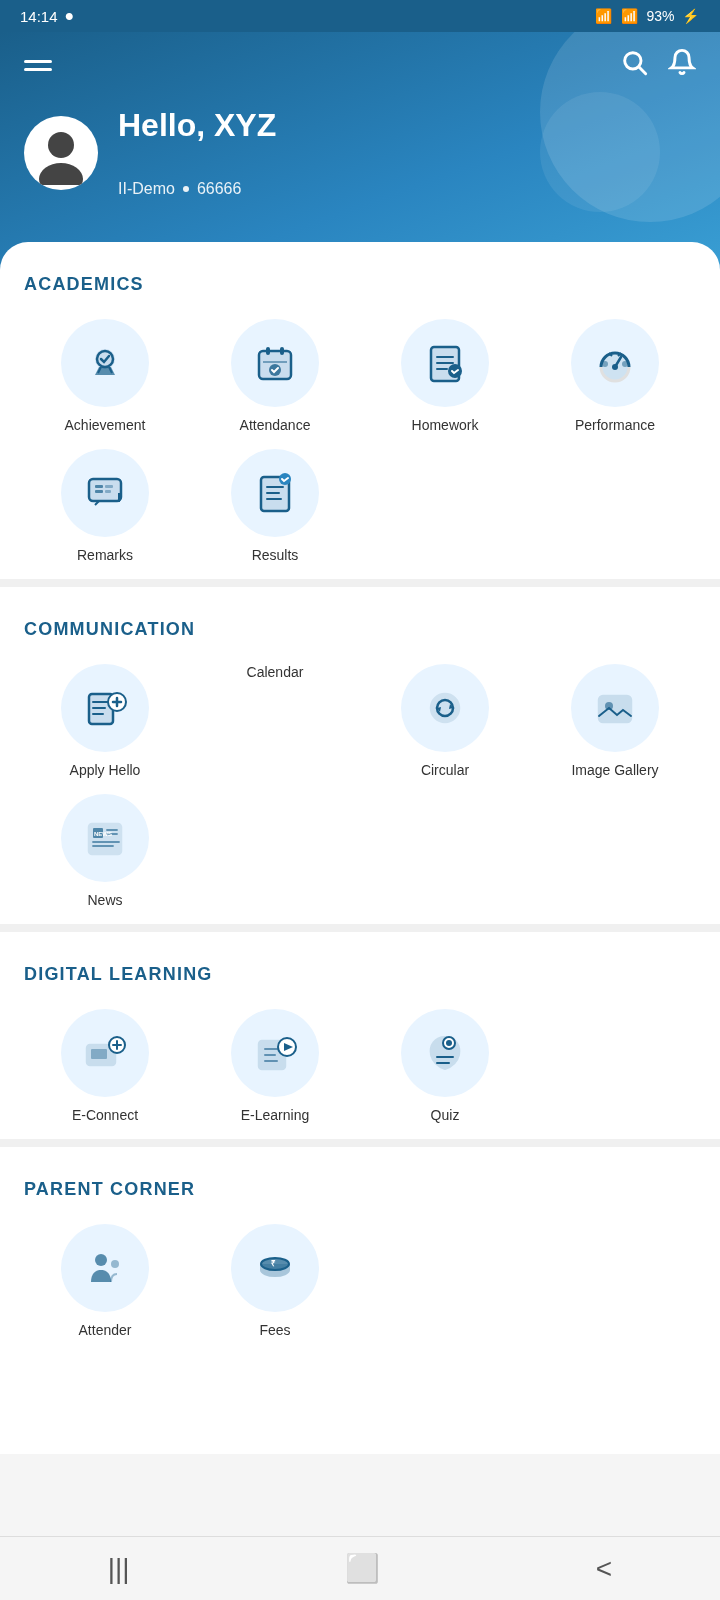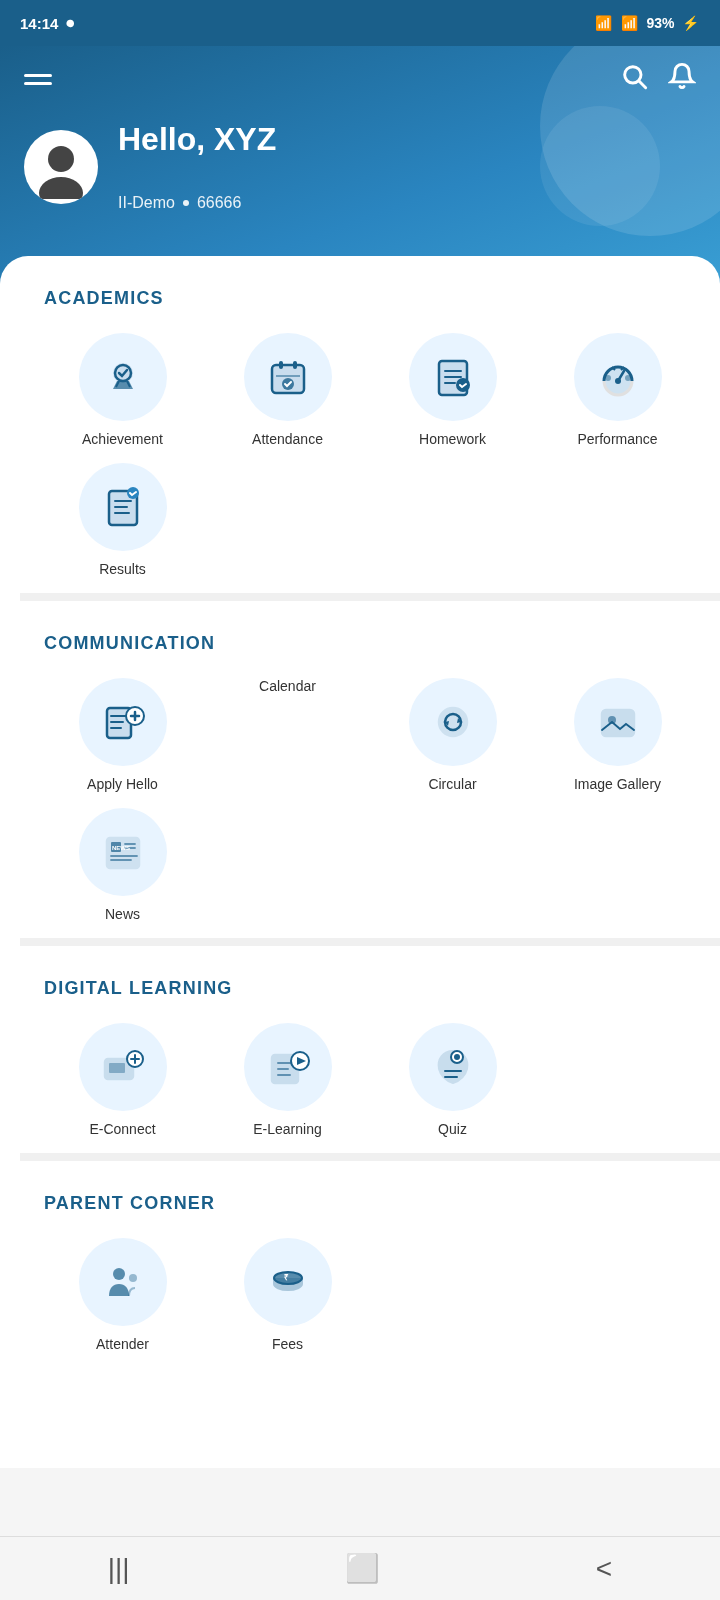--- a/index.html
+++ b/index.html
@@ -8,28 +8,28 @@
       width: 720px;
       min-height: 1600px;
       font-family: 'Segoe UI', Arial, sans-serif;
       background: #f5f5f5;
       overflow-x: hidden;
     }
 
     
     .status-bar {
       background: #1a5f8a;
-      height: 46px;
+      height: 32px;
       display: flex;
       align-items: center;
       justify-content: space-between;
       padding: 0 20px;
       color: white;
       font-size: 15px;
-      font-weight: 700;
+      font-weight: 400;
     }
     .status-left { display: flex; align-items: center; gap: 8px; }
     .status-right { display: flex; align-items: center; gap: 8px; font-size: 14px; }
 
     
     .header {
       background: linear-gradient(160deg, #1a5f8a 0%, #2a85c0 60%, #3a9fd4 100%);
       padding: 16px 24px 80px 24px;
       position: relative;
       overflow: hidden;
@@ -88,21 +88,20 @@
     .dot { width: 6px; height: 6px; border-radius: 50%; background: white; display: inline-block; }
 
     
     .main-content {
       background: white;
       border-radius: 28px 28px 0 0;
       margin-top: -36px;
       position: relative;
       z-index: 3;
       padding-bottom: 20px;
-      padding-left: 20px;
     }
 
     
     .section { padding: 32px 24px 16px 24px; }
     .section-title {
       font-size: 18px;
       font-weight: 700;
       color: #1a5f8a;
       letter-spacing: 1.2px;
       margin-bottom: 24px;
@@ -275,20 +274,34 @@
             <line x1="24" y1="28" x2="30" y2="18" stroke="#1a5f8a" stroke-width="2.5" stroke-linecap="round"></line>
             <circle cx="24" cy="28" r="3" fill="#1a5f8a"></circle>
             <circle cx="14" cy="25" r="3" fill="#1a5f8a" opacity="0.5"></circle>
             <circle cx="34" cy="25" r="3" fill="#1a5f8a" opacity="0.5"></circle>
             <path d="M18 14l3 3M30 14l-3 3" stroke="#1a5f8a" stroke-width="2"></path>
           </svg>
         </div>
         <span class="icon-label">Performance</span>
       </div>
 
+      <div class="icon-item">
+        <div class="icon-circle">
+          <svg viewBox="0 0 48 48" fill="none">
+            <rect x="8" y="10" width="32" height="22" rx="4" fill="#1a5f8a" opacity="0.15"></rect>
+            <rect x="8" y="10" width="32" height="22" rx="4" stroke="#1a5f8a" stroke-width="2.5"></rect>
+            <rect x="14" y="16" width="8" height="3" rx="1" fill="#1a5f8a" opacity="0.7"></rect>
+            <rect x="14" y="21" width="8" height="3" rx="1" fill="#1a5f8a" opacity="0.7"></rect>
+            <rect x="24" y="16" width="8" height="3" rx="1" fill="#1a5f8a" opacity="0.4"></rect>
+            <rect x="24" y="21" width="6" height="3" rx="1" fill="#1a5f8a" opacity="0.4"></rect>
+            <path d="M14 36l4-4h20v-8" stroke="#1a5f8a" stroke-width="2" fill="none"></path>
+          </svg>
+        </div>
+        <span class="icon-label">Remarks</span>
+      </div>
 
       <div class="icon-item">
         <div class="icon-circle">
           <svg viewBox="0 0 48 48" fill="none">
             <rect x="10" y="8" width="28" height="34" rx="3" fill="#1a5f8a" opacity="0.15"></rect>
             <rect x="10" y="8" width="28" height="34" rx="3" stroke="#1a5f8a" stroke-width="2.5"></rect>
             <path d="M16 18h16M16 24h12M16 30h14" stroke="#1a5f8a" stroke-width="2" stroke-linecap="round"></path>
             <circle cx="34" cy="10" r="6" fill="#2a85c0"></circle>
             <path d="M31 10l2 2 4-3" stroke="white" stroke-width="2" stroke-linecap="round"></path>
           </svg>

